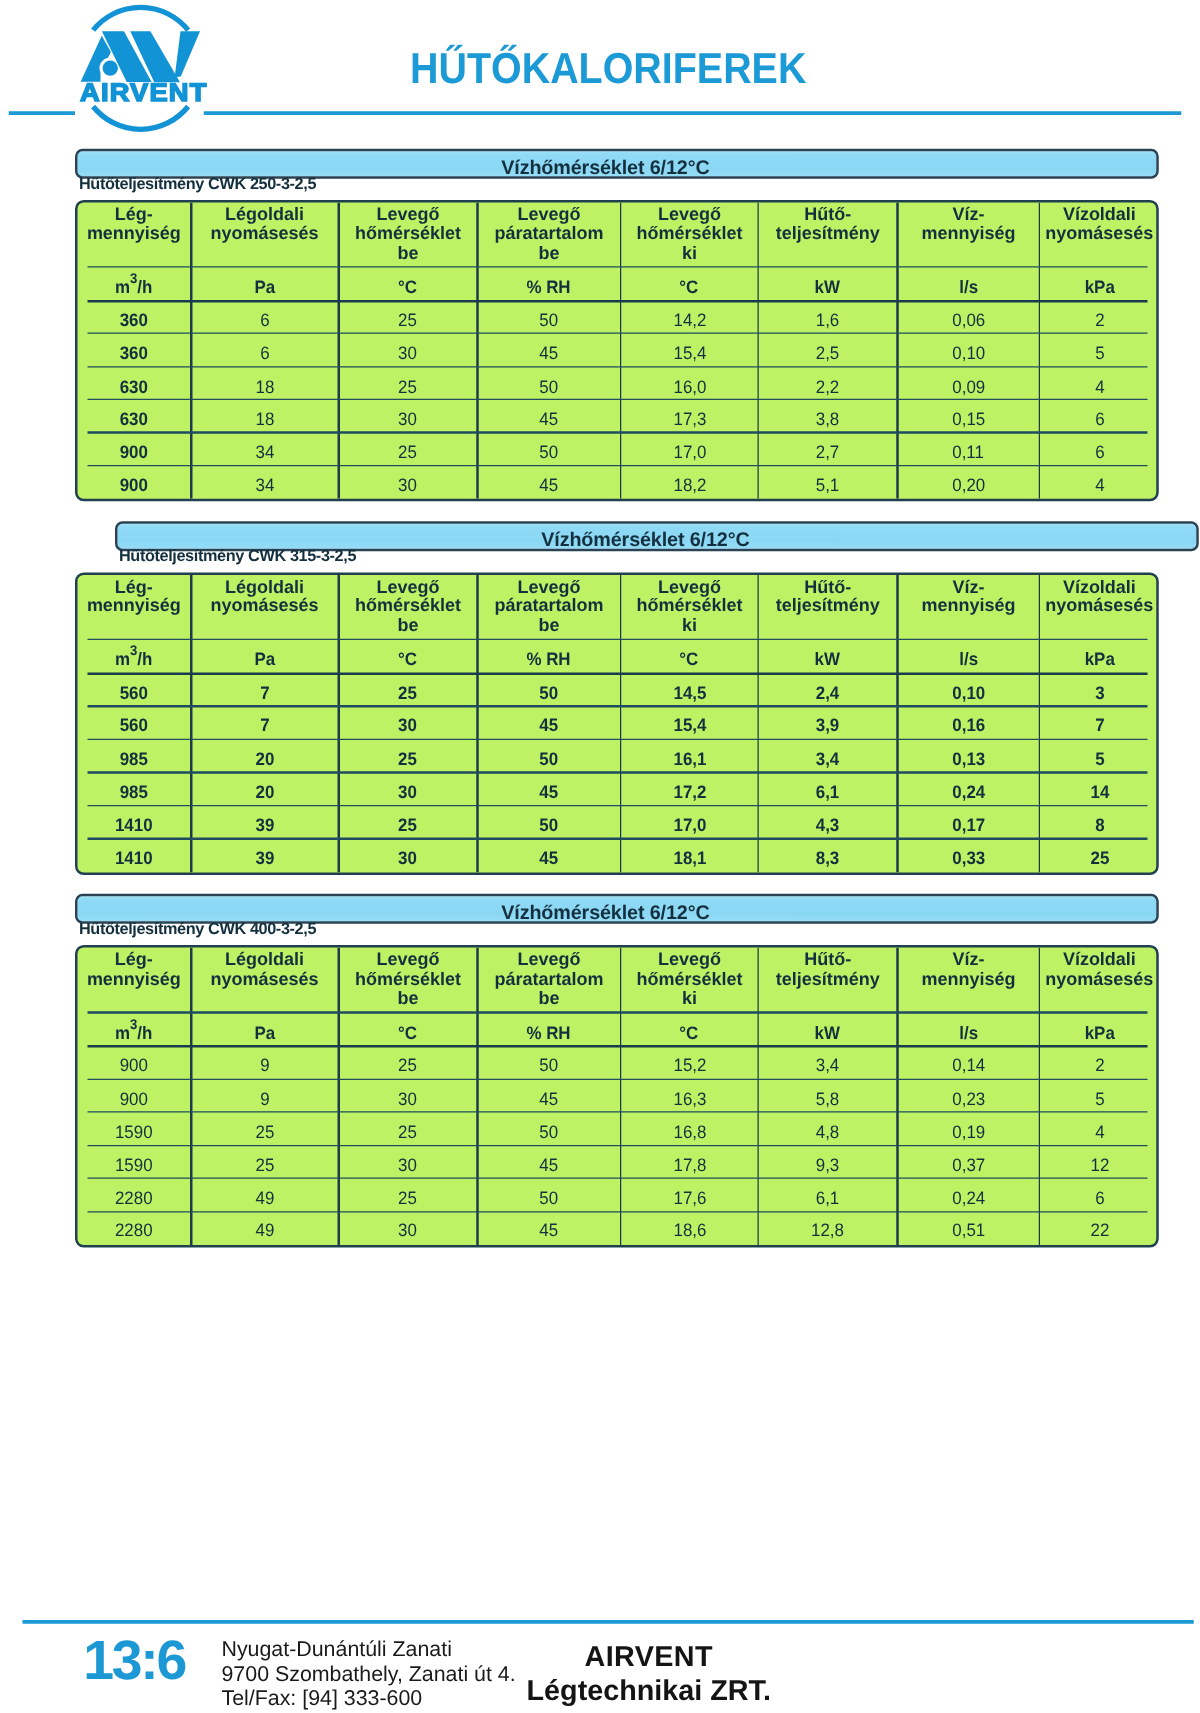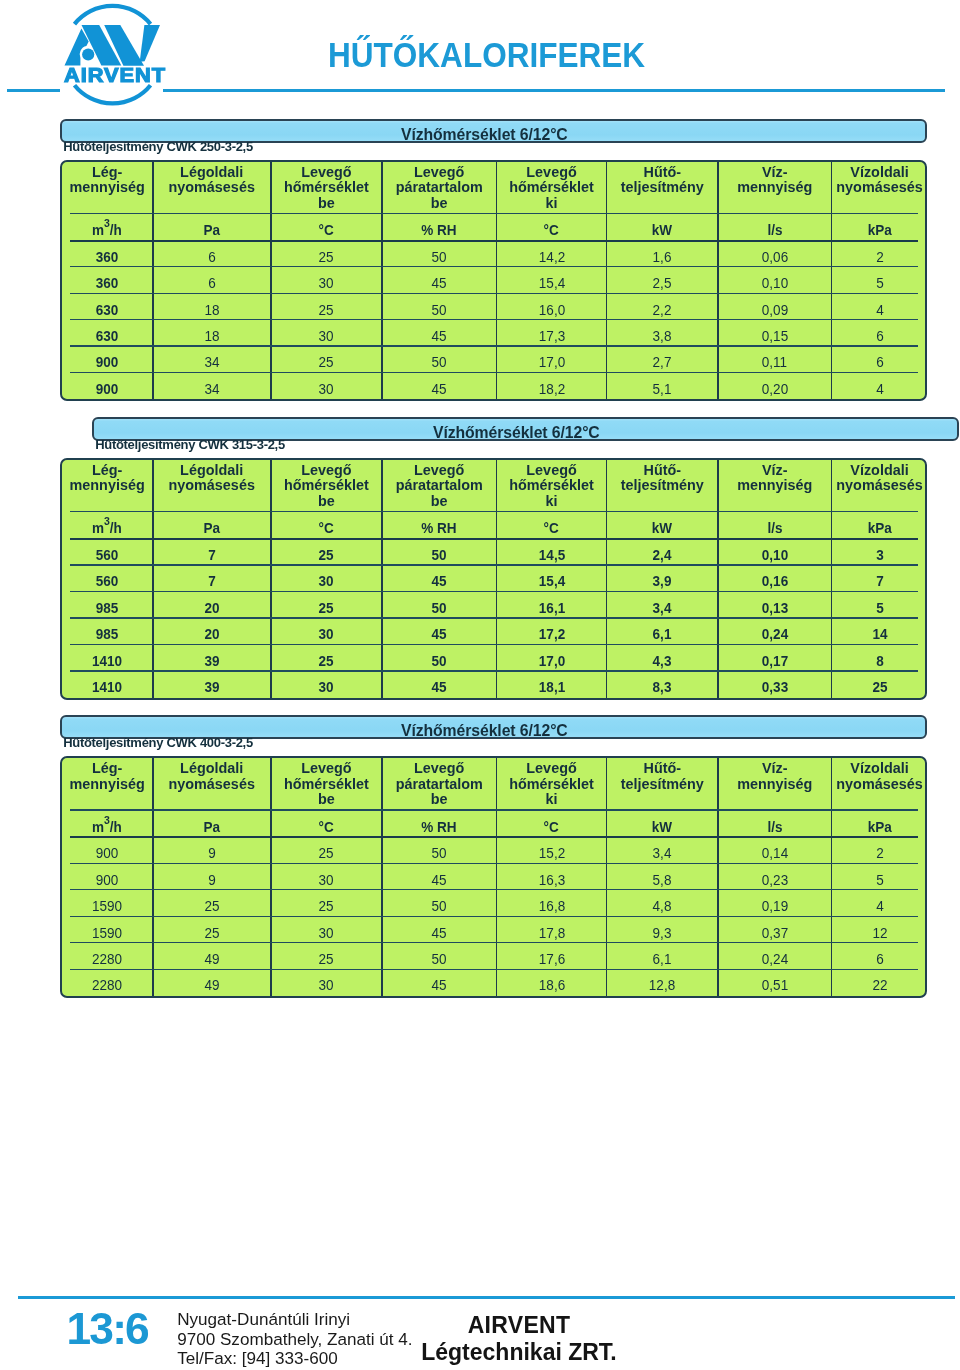--- a/index.html
+++ b/index.html
@@ -501,21 +501,21 @@
         <div class="rule" style="top:131px"></div>
         <div class="rule" style="top:157.45px"></div>
         <div class="rule" style="top:183.89999999999998px"></div>
         <div class="rule" style="top:210.35px"></div>
       </div>
     </div>
 
   <div class="hrule-bot"></div>
   <div class="pg-num">13:6</div>
   <div class="f-office f-left">
-      <div>Nyugat-Dunántúli Irinyi</div>
+      <div>Nyugat-Dunántúli Zanati</div>
       <div>9700 Szombathely, Zanati út 4.</div>
       <div>Tel/Fax: [94] 333-600</div>
     </div>
   <div class="f-company">
       <div>AIRVENT</div>
       <div>Légtechnikai ZRT.</div>
     </div>
 </div>
 
 </body></html>

